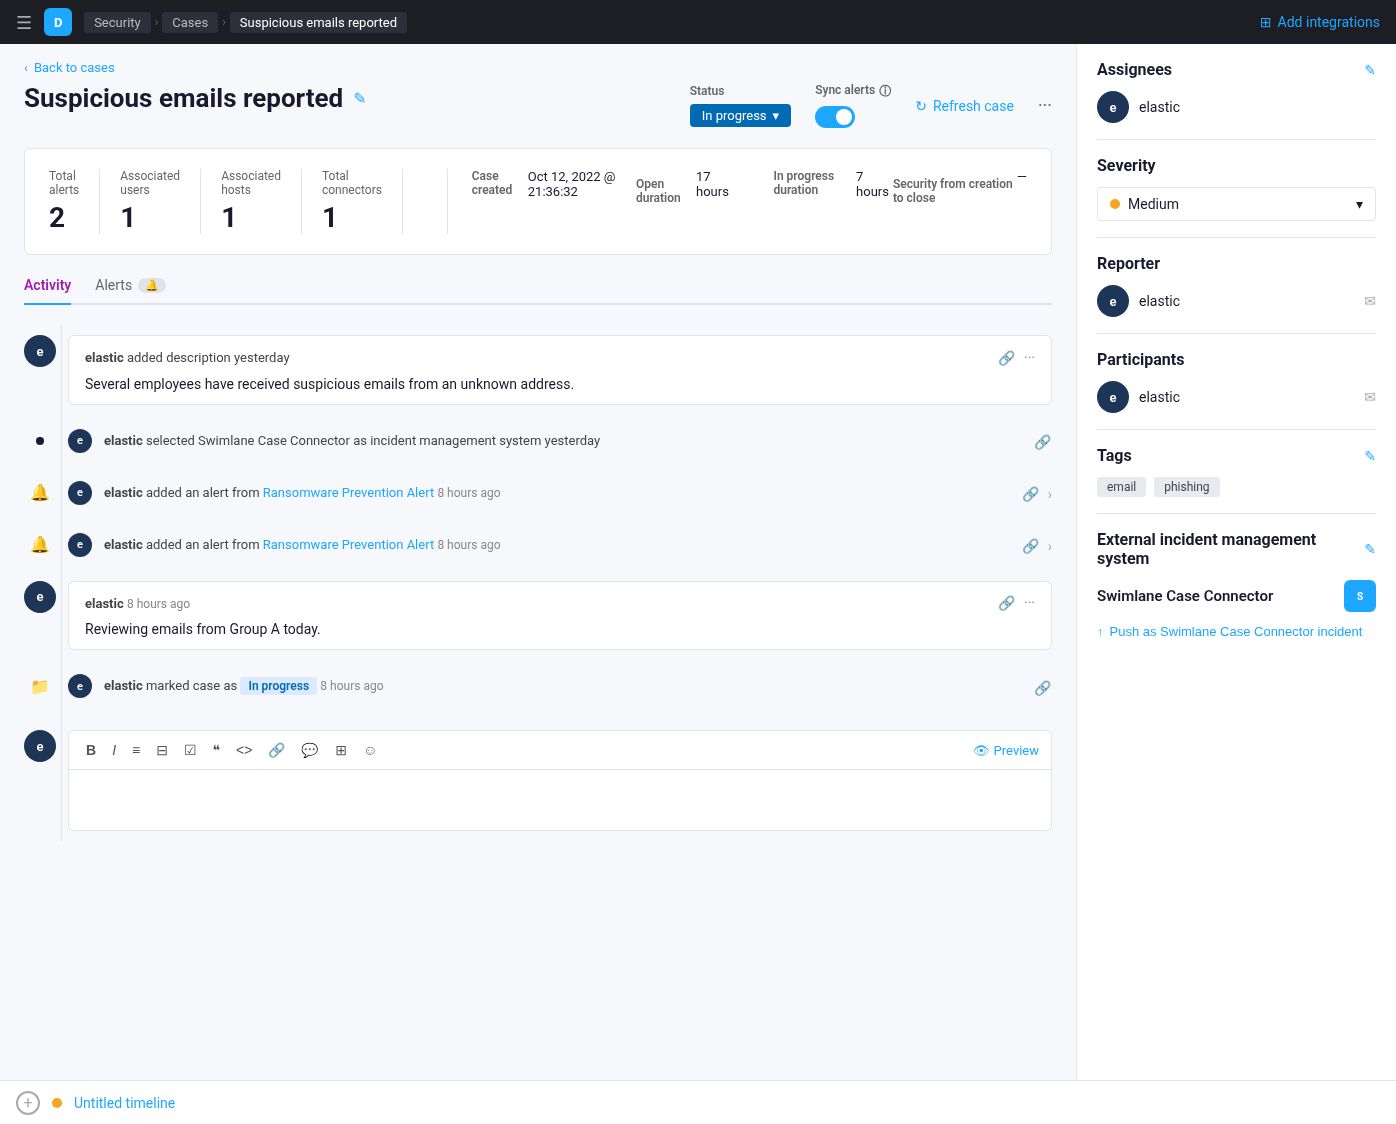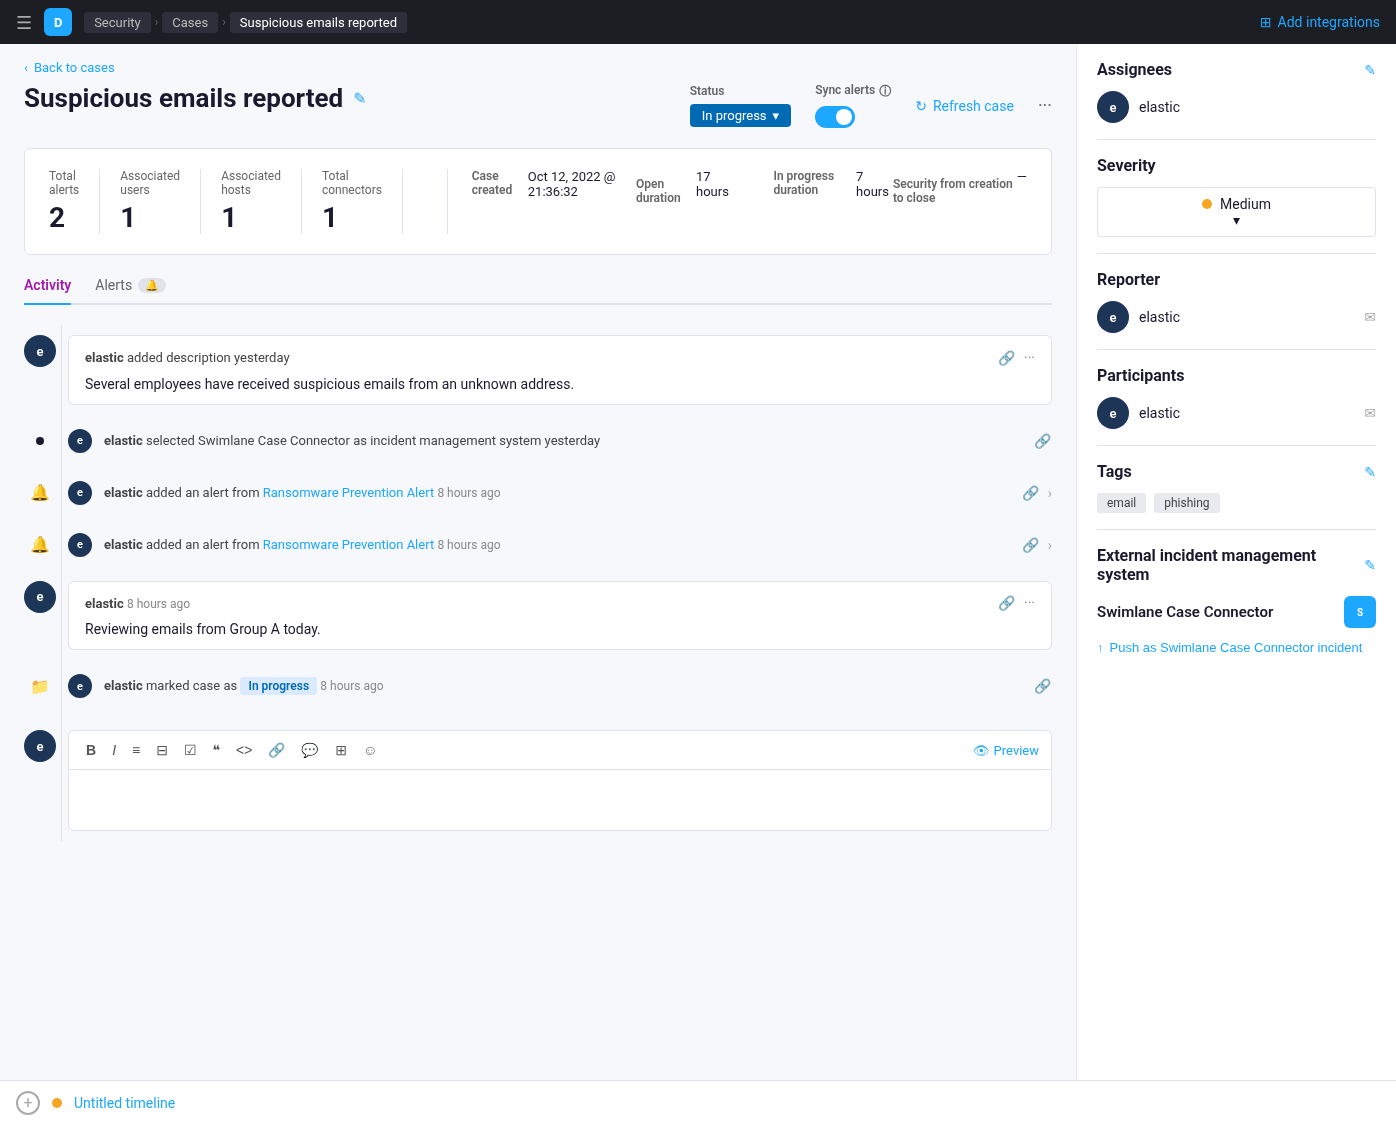--- a/index.html
+++ b/index.html
@@ -72,35 +72,35 @@
     .activity-card-header { display: flex; align-items: center; justify-content: space-between; margin-bottom: 8px; }
     .activity-text { flex: 1; font-size: 13px; color: #444; line-height: 1.5; }
     .activity-card-actions { display: flex; align-items: center; gap: 8px; color: #888; }
     .activity-body { font-size: 14px; color: #1a1a2e; margin-top: 4px; }
     .link-text { color: #1ea7ff; cursor: pointer; }
     .bold { font-weight: 700; }
     .time { color: #888; font-size: 12px; }
     .in-progress-badge { background: #dbeafe; color: #006bb4; padding: 2px 8px; border-radius: 3px; font-size: 12px; font-weight: 600; }
 
     .simple-activity { display: flex; align-items: center; gap: 12px; padding: 10px 0; }
-    .simple-activity-content { flex: 1; display: flex; align-items: center; justify-content: space-between; gap: 36px; }
+    .simple-activity-content { flex: 1; display: flex; align-items: flex-end; justify-content: space-between; gap: 36px; }
 
     
     .editor-card { background: #fff; border: 1px solid #e0e3eb; border-radius: 6px; padding: 0; overflow: hidden; }
     .editor-toolbar { display: flex; align-items: center; gap: 6px; padding: 8px 12px; border-bottom: 1px solid #e0e3eb; }
     .editor-toolbar button { background: none; border: none; cursor: pointer; color: #555; font-size: 14px; padding: 3px 5px; border-radius: 3px; }
     .editor-preview-btn { display: flex; align-items: center; gap: 4px; color: #1ea7ff; font-size: 13px; cursor: pointer; margin-left: auto; }
     .editor-body { min-height: 60px; padding: 12px; }
 
     
     .section-header { display: flex; align-items: center; justify-content: space-between; margin-bottom: 12px; }
     .section-title { font-size: 16px; font-weight: 700; color: #1a1a2e; }
     .section-edit { color: #1ea7ff; cursor: pointer; }
     .assignee-row { display: flex; align-items: center; gap: 10px; margin-bottom: 12px; }
-    .severity-select { display: flex; align-items: center; justify-content: space-between; border: 1px solid #e0e3eb; border-radius: 4px; padding: 8px 12px; cursor: pointer; flex-direction: column; }
+    .severity-select { display: flex; align-items: center; justify-content: space-between; border: 1px solid #e0e3eb; border-radius: 4px; padding: 8px 12px; cursor: pointer; }
     .severity-dot { width: 10px; height: 10px; background: #f5a623; border-radius: 50%; }
     .reporter-row { display: flex; align-items: center; justify-content: space-between; margin-bottom: 8px; }
     .reporter-info { display: flex; align-items: center; gap: 10px; }
     .participants-row { display: flex; align-items: center; justify-content: space-between; margin-bottom: 8px; }
     .divider { border-top: 1px solid #e0e3eb; margin: 16px 0; }
     .tags-section { margin-bottom: 16px; }
     .tags-row { display: flex; gap: 8px; flex-wrap: wrap; margin-top: 8px; }
     .tag { background: #e8eaf0; color: #444; padding: 3px 10px; border-radius: 3px; font-size: 12px; }
     .ext-section { margin-bottom: 12px; }
     .connector-row { display: flex; align-items: center; justify-content: space-between; margin-bottom: 12px; }

